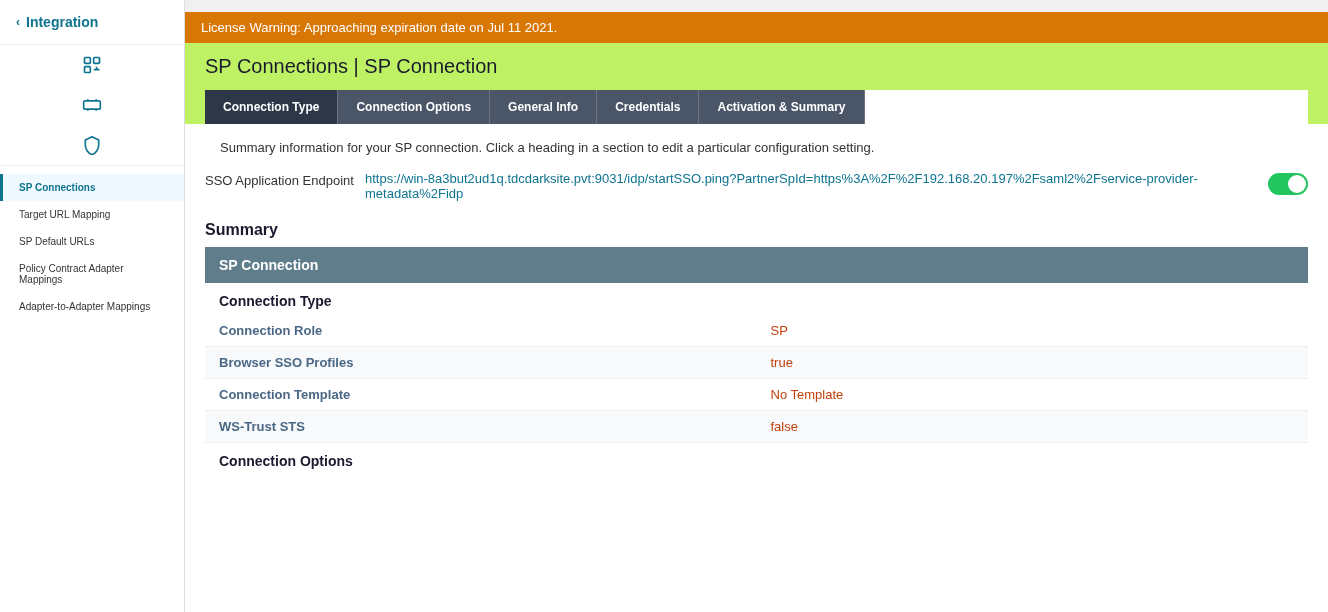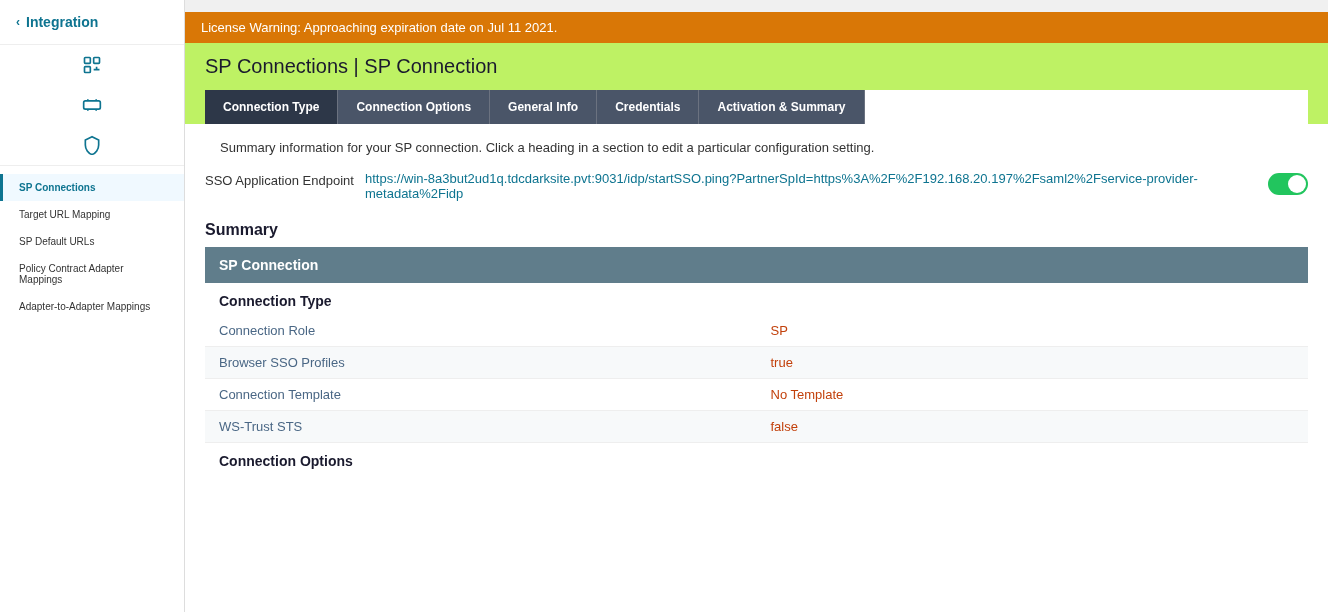--- a/index.html
+++ b/index.html
@@ -208,20 +208,21 @@
     }
     .data-table td {
       padding: 8px 14px;
       font-size: 13px;
       color: #333;
       border-bottom: 1px solid #eee;
     }
     .data-table td:first-child {
       color: #4a6785;
       width: 50%;
+      font-weight: bold;
     }
     .data-table td:last-child {
       color: #c2410c;
     }
 
     .connection-options-heading {
       font-size: 14px;
       font-weight: bold;
       color: #1a1a2e;
       padding: 10px 14px 6px 14px;

